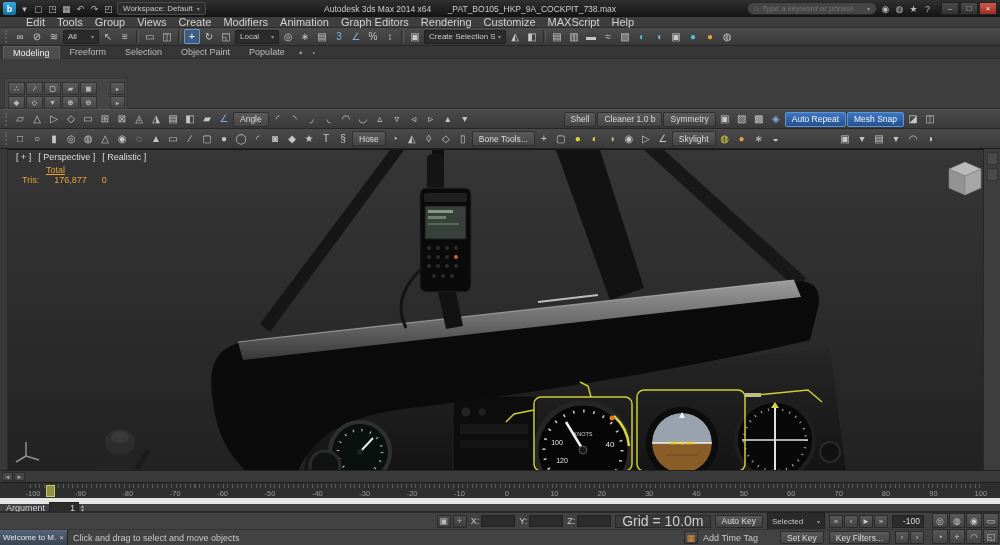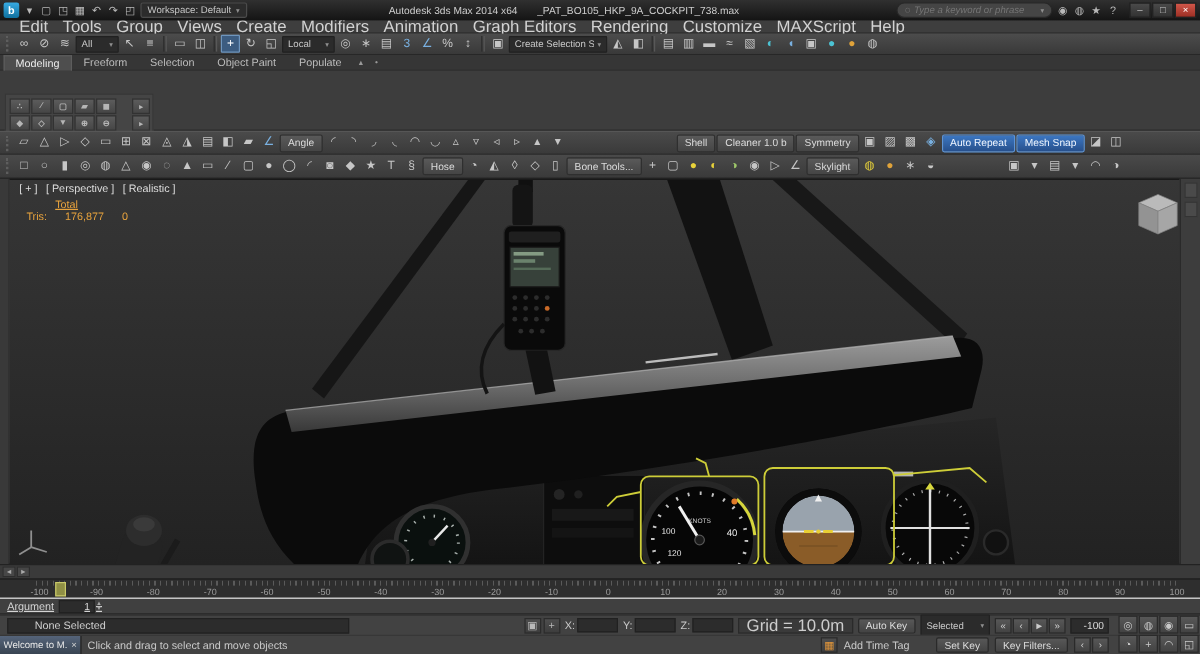--- a/index.html
+++ b/index.html
@@ -14,21 +14,21 @@
 .caret{font-size:6px;color:#909090;}
 .title-text{position:absolute;left:220px;right:280px;text-align:center;white-space:nowrap;overflow:hidden;color:#cdcdcd;font-size:8.5px;pointer-events:none;}
 .title-text .doc{margin-left:14px;}
 .search{margin-left:auto;display:flex;align-items:center;gap:3px;background:#454545;border:1px solid #282828;border-radius:8px;height:13px;padding:0 6px;width:130px;}
 .search input{flex:1;min-width:0;background:transparent;border:none;outline:none;color:#b5b5b5;font-size:8px;font-family:inherit;font-style:italic;}
 .search .mag{color:#999;font-size:8px;}
 .winbtns{display:flex;gap:1px;margin-left:5px;}
 .winbtn{width:18px;height:13px;display:flex;align-items:center;justify-content:center;background:linear-gradient(#4a4a4a,#323232);border:1px solid #222;color:#ccc;font-size:8px;}
 .winbtn.close{background:linear-gradient(#d2574a,#9c2f24);color:#fff;}
 
-.menubar{top:17px;height:11px;background:#3e3e3e;border-bottom:1px solid #2b2b2b;padding-left:10px;font-size:14px;}
+.menubar{top:17px;height:11px;background:#3e3e3e;border-bottom:1px solid #2b2b2b;padding-left:20px;font-size:11px;}
 .menu-item{padding:0 6px;color:#d2d2d2;white-space:nowrap;}
 
 .toolbar-main{top:28px;height:18px;background:linear-gradient(#4c4c4c,#393939);border-bottom:1px solid #272727;padding:0 3px;gap:1px;}
 .ticon{width:16px;height:15px;display:flex;align-items:center;justify-content:center;color:#c6c6c6;font-size:10px;line-height:1;border:1px solid transparent;border-radius:1px;flex:none;}
 .ticon.active{background:#3c5c80;border-color:#6e95bd;color:#fff;}
 .ticon.blue{color:#79b0e0;}
 .ticon.teal{color:#4cc3d4;}
 .ticon.orange{color:#e0a33a;}
 .ticon.yellow{color:#e8d23a;}
 .ticon.green{color:#9ec76a;}
@@ -68,21 +68,21 @@
 .timeslider{top:470px;height:12px;background:#3a3a3a;border-top:1px solid #222;padding:0 2px;gap:2px;}
 .ts-btn{width:11px;height:9px;background:#474747;border:1px solid #2d2d2d;color:#aaa;font-size:6px;display:flex;align-items:center;justify-content:center;flex:none;}
 .ts-track{flex:1;height:10px;background:#434343;border:1px solid #2c2c2c;position:relative;}
 .ts-handle{position:absolute;left:1px;top:0;width:56px;height:8px;background:linear-gradient(#787878,#555);border:1px solid #8d8d8d;color:#ececec;font-size:7.5px;display:flex;align-items:center;justify-content:center;white-space:nowrap;}
 .trackbar{position:absolute;left:0;right:0;top:482px;height:16px;background:#2e2e2e;border-top:1px solid #1d1d1d;}
 .tb-ticks{position:absolute;left:30px;right:18px;top:1px;height:4px;background:repeating-linear-gradient(90deg,#5a5a5a 0 1px,transparent 1px 4.7px);}
 .tb-nums{position:absolute;left:20px;right:6px;top:6px;display:flex;justify-content:space-between;font-size:7.5px;color:#9c9c9c;}
 .tb-nums span{width:26px;text-align:center;}
 .tb-marker{position:absolute;left:46px;top:2px;width:9px;height:12px;background:#8f8f45;border:1px solid #c9c96a;}
 
-.argrow{top:498px;height:14px;background:#404040;border-top:1px solid #e5e5e5;border-bottom:1px solid #292929;padding:0 6px;gap:4px;font-size:9px;text-decoration:underline;}
+.argrow{top:498px;height:14px;background:#404040;border-top:6px solid #e5e5e5;border-bottom:1px solid #292929;padding:0 6px;gap:4px;font-size:9px;}
 .spin{display:flex;align-items:center;}
 .fld{background:#2c2c2c;border:1px solid #212121;color:#ddd;}
 .spin .fld{width:30px;height:11px;font-size:8.5px;display:flex;align-items:center;justify-content:flex-end;padding:0 3px;}
 .spin .arrows{display:flex;flex-direction:column;margin-left:1px;}
 .spin .arrows span{font-size:5px;line-height:4px;color:#a8a8a8;}
 
 .statusbar{top:512px;height:17px;background:#424242;border-top:1px solid #2c2c2c;padding:0 76px 0 6px;gap:4px;font-size:9px;}
 .status-box{width:285px;height:13px;display:flex;align-items:center;padding:0 22px;color:#cfcfcf;flex:none;}
 .mini{width:14px;height:13px;display:flex;align-items:center;justify-content:center;color:#b9b9b9;font-size:9px;background:linear-gradient(#4e4e4e,#3d3d3d);border:1px solid #2b2b2b;flex:none;}
 .mini.orange{color:#e0953a;}
@@ -608,21 +608,20 @@
     <span class="spin">
       <span class="fld">1</span>
       <span class="arrows">
           <span>▲</span>
           <span>▼</span>
         </span>
     </span>
   </div>
 
   <div class="row statusbar">
-    <span class="fld status-box">None Selected</span>
     <span class="flexsp"></span>
     <span style="display:flex;gap:2px;">
 
     <span class="mini">▣</span>
         <span class="mini">+</span>
       </span>
     <span class="axis">
       <span>X:</span>
         <span class="fld"></span>
     </span>

